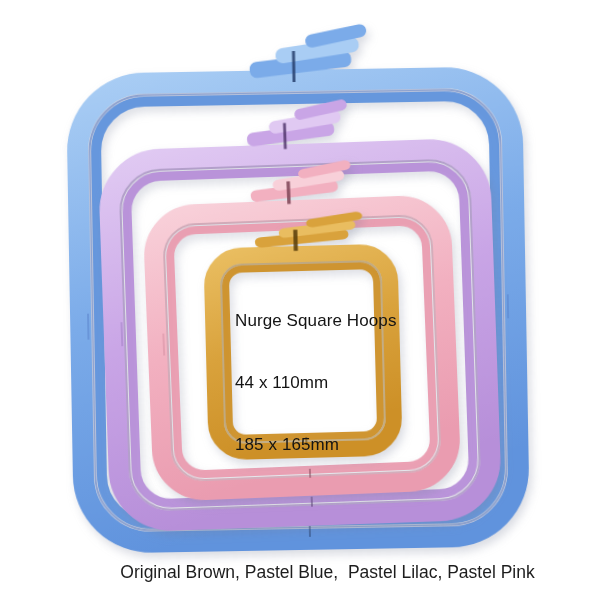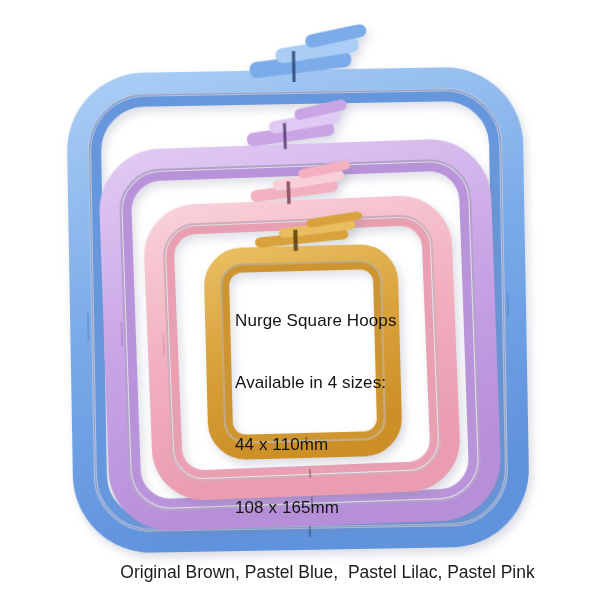--- a/index.html
+++ b/index.html
@@ -113,23 +113,22 @@
         <rect x="26" y="13" width="84" height="15" rx="7" transform="rotate(-8 26 20)" fill="#e9bd60"></rect>
         <rect x="56" y="0" width="62" height="13" rx="6.5" transform="rotate(-11 56 6)" fill="#d9a23c"></rect>
         <line x1="44" y1="15" x2="44" y2="48" stroke-width="4.5" opacity="0.9" stroke="#5f430e"></line>
       </g>
       <line x1="296" y1="437" x2="296" y2="445" stroke-width="2" opacity="0.5" stroke="#5f430e"></line>
     </g>
   </svg>
 
   <div class="info-panel">
     <div>Nurge Square Hoops</div>
-    <div>Available in 4 sizes:</div>
     <div>44 x 110mm</div>
-    <div>108 x 165mm</div>
+    <div>185 x 165mm</div>
     
     
     
   </div>
 
   <div class="caption">Original Brown, Pastel Blue,  Pastel Lilac, Pastel Pink</div>
 
 </div>
 
 </body></html>

